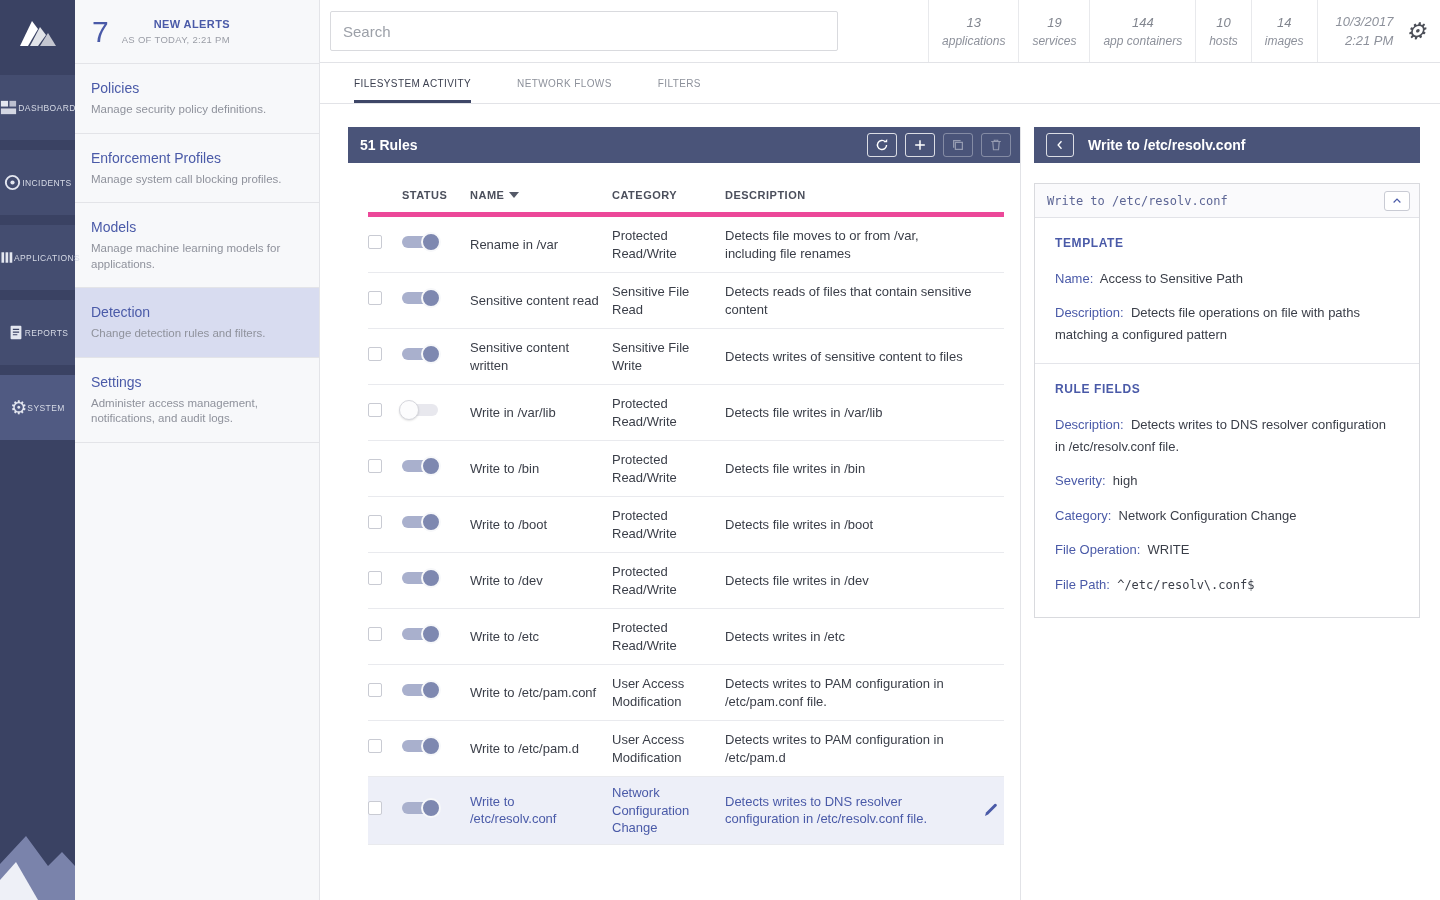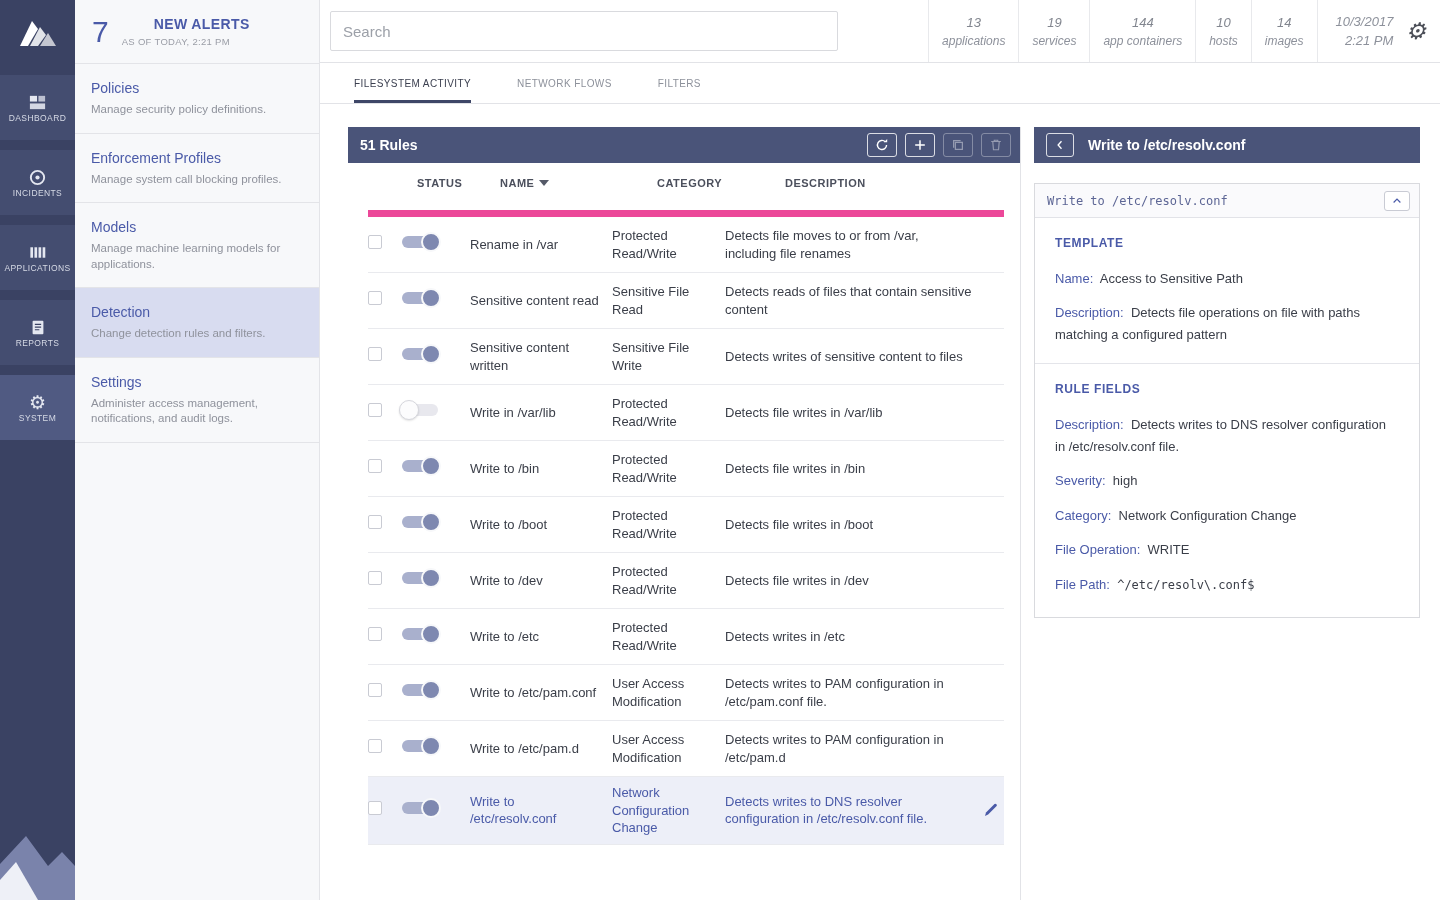--- a/index.html
+++ b/index.html
@@ -3,32 +3,32 @@
 <meta charset="utf-8">
 <style>
   * { margin:0; padding:0; box-sizing:border-box; }
   html,body { width:1440px; height:900px; overflow:hidden; }
   body { display:flex; font-family:"Liberation Sans", sans-serif; background:#fff; }
 
   
   .left-rail { width:75px; background:#3a4263; position:relative; display:flex; flex-direction:column; flex-shrink:0; }
   .logo-box { height:64px; display:flex; align-items:center; justify-content:center; }
   .nav-list { margin-top:11px; display:flex; flex-direction:column; gap:10px; }
-  .nav-item { height:65px; background:#444d70; display:flex; flex-direction:column; align-items:center; justify-content:center; cursor:pointer; }
+  .nav-item { height:65px; background:#444d70; display:flex; flex-direction:row; align-items:center; justify-content:center; cursor:pointer; }
   .nav-item.active { background:#505a82; }
   .nav-icon { color:#e4e7f0; height:20px; display:flex; align-items:center; justify-content:center; }
   .nav-icon .uni { font-size:19px; line-height:20px; }
   .nav-label { font-size:8.5px; letter-spacing:.4px; color:#d6dae6; }
   .mountains { position:absolute; bottom:0; left:0; width:75px; height:78px; }
 
   
   .menu-rail { width:245px; background:#f7f8fa; border-right:1px solid #e3e4e8; display:flex; flex-direction:column; flex-shrink:0; }
   .alerts-header { height:64px; display:flex; align-items:center; padding:0 17px; border-bottom:1px solid #e3e4e8; }
   .alerts-count { font-size:30px; color:#4a5aa8; margin-right:13px; }
-  .alerts-title { font-size:14px; font-weight:bold; color:#4a5aa8; letter-spacing:.4px;padding-left:32px; }
+  .alerts-title { font-size:11px; font-weight:bold; color:#4a5aa8; letter-spacing:.4px;padding-left:32px; }
   .alerts-sub { font-size:9.5px; color:#9a9da6; letter-spacing:.3px; margin-top:4px; }
   .menu-item { padding:16px 16px 15px; border-bottom:1px solid #e3e4e8; cursor:pointer; }
   .menu-item.active { background:#d8dcf0; }
   .menu-title { font-size:14px; color:#4a5aa8; margin-bottom:6px; }
   .menu-desc { font-size:11.5px; color:#8f929c; line-height:1.35; }
 
   
   .content { flex:1; display:flex; flex-direction:column; min-width:0; background:#fff; }
   .topbar { height:63px; border-bottom:1px solid #e2e3e7; display:flex; align-items:center; flex-shrink:0; }
   .search { margin-left:10px; width:508px; height:40px; border:1px solid #d9dade; border-radius:2px; padding:0 12px; font-size:15px; color:#333; outline:none; font-family:"Liberation Sans",sans-serif; background:#fff; }
@@ -49,21 +49,21 @@
 
   
   .rules-panel { width:672px; display:flex; flex-direction:column; flex-shrink:0; }
   .panel-header { height:36px; background:#4a5479; display:flex; align-items:center; padding:0 9px 0 12px; color:#fff; flex-shrink:0; }
   .panel-title { font-size:14px; font-weight:bold; }
   .panel-actions { margin-left:auto; display:flex; gap:8px; }
   .icon-btn { width:30px; height:24px; border:1px solid rgba(255,255,255,.8); border-radius:3px; display:flex; align-items:center; justify-content:center; color:#fff; cursor:pointer; background:transparent; }
   .icon-btn.disabled { border-color:rgba(255,255,255,.32); color:rgba(255,255,255,.42); cursor:default; }
 
   .table-wrap { padding:0 16px 0 20px; overflow:hidden; }
-  .thead { display:flex; height:40px; margin-top:14px; border-bottom:7px solid #ec4899; font-size:11px; font-weight:bold; color:#4b4f5c; letter-spacing:.5px;gap:15px; }
+  .thead { display:flex; align-items:center; height:40px; margin-top:14px; border-bottom:5px solid #ec4899; font-size:11px; font-weight:bold; color:#4b4f5c; letter-spacing:.5px; }
   .col-check { width:34px; flex-shrink:0; }
   .col-status { width:68px; flex-shrink:0; }
   .col-name { width:142px; padding-right:10px; flex-shrink:0; }
   .col-cat { width:113px; padding-right:10px; flex-shrink:0; }
   .col-desc { flex:1; padding-right:6px; min-width:0; }
   .col-edit { width:26px; flex-shrink:0; display:flex; justify-content:center; }
   .sort-caret { color:#555a68; margin-left:5px; vertical-align:1px; }
 
   .rule-row { display:flex; align-items:center; min-height:56px; border-bottom:1px solid #e9eaee; font-size:13px; color:#3a3e48; padding:7px 0; line-height:1.35; }
   .rule-row.selected { background:#edeff8; }

